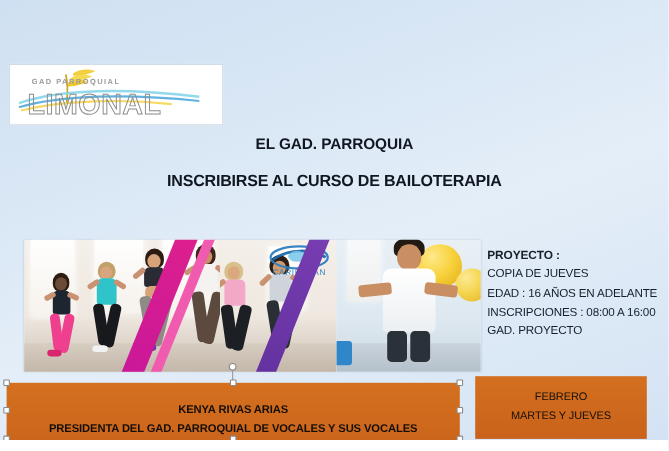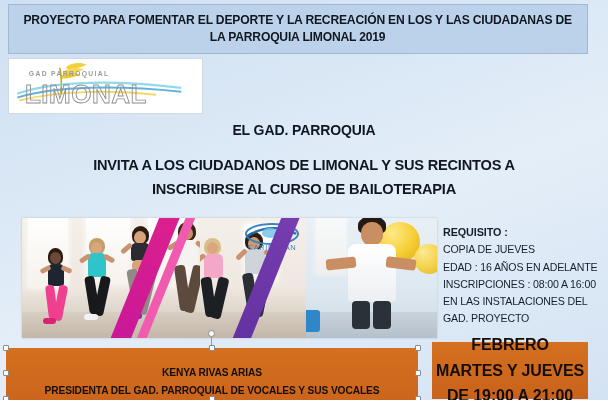--- a/index.html
+++ b/index.html
@@ -252,22 +252,22 @@
     width: 156px;
     height: 57px;
     background: linear-gradient(180deg,#d4701f 0%, #c9621b 100%);
     display: flex;
     flex-direction: column;
     align-items: center;
     justify-content: center;
     box-sizing: border-box;
   }
   #fecha-box .f-line {
-    font-weight: bold;
-    font-size: 16px;
+    font-weight: normal;
+    font-size: 10px;
     color: #140e08;
     letter-spacing: -0.1px;
     line-height: 1.62;
     white-space: nowrap;
   }
 
   
   .handle {
     position: absolute;
     width: 6px; height: 6px;
@@ -295,24 +295,20 @@
     left: 0; bottom: 0;
     width: 608px; height: 10px;
     background: #ffffff;
   }
 </style>
 </head>
 <body>
 
 <div id="slide">
 
-  <div id="title-box">
-    <div class="title-line">PROYECTO PARA FOMENTAR EL DEPORTE Y LA RECREACIÓN EN LOS Y LAS CIUDADANAS DE</div>
-    <div class="title-line">LA PARROQUIA LIMONAL 2019</div>
-  </div>
 
   <div id="logo-box">
     <svg id="logo-svg" viewBox="0 0 195 56" preserveAspectRatio="xMidYMid meet">
 
       <g>
         <path d="M57 8 C62 4, 72 3, 78 6 C71 9, 63 11, 57 10 Z" fill="#f2cf3c"></path>
         <path d="M54 13 C59 9, 69 8, 75 11 C68 14, 60 16, 54 15 Z" fill="#f5d94f"></path>
         <path d="M51 18 C56 14, 65 13, 71 16 C64 19, 57 21, 51 20 Z" fill="#efc92f"></path>
         <path d="M50 9 C52 16, 52 26, 51 36" stroke="#c9a61f" stroke-width="1.6" fill="none"></path>
       </g>
@@ -323,21 +319,20 @@
 
       <text x="18" y="18" font-family="Liberation Sans, sans-serif" font-size="7" letter-spacing="1.4" fill="#9a9a9a">GAD    PARROQUIAL</text>
 
       <text x="14" y="46" font-family="Liberation Sans, sans-serif" font-size="27" letter-spacing="0.5" fill="none" stroke="#8d8d8d" stroke-width="0.9">LIMONAL</text>
     </svg>
   </div>
 
 
   <div id="invite-block">
     <div class="invite-head">EL GAD. PARROQUIA</div>
-    <div class="invite-line">INVITA  A LOS CIUDADANOS DE LIMONAL Y SUS RECINTOS  A</div>
     <div class="invite-line">INSCRIBIRSE  AL CURSO DE BAILOTERAPIA</div>
   </div>
 
   <div id="photo-strip">
 
     <div class="panel" id="panel-a">
       <div class="room"></div>
       <div class="window" style="left:6px;  top:-4px; width:40px; height:74px;"></div>
       <div class="window" style="left:64px; top:-4px; width:44px; height:70px;"></div>
       <div class="window" style="left:126px;top:-4px; width:46px; height:72px;"></div>
@@ -441,25 +436,24 @@
         <div class="d-legs" style="left:16px; top:83px; width:18px; height:28px; background:#2b3138;"></div>
         <div class="d-legs" style="left:37px; top:83px; width:18px; height:28px; background:#2b3138;"></div>
       </div>
 
       <div style="position:absolute; left:-2px; bottom:6px; width:16px; height:22px; background:#2f86c9; border-radius:3px;"></div>
 
     </div>
   </div>
 
   <div id="requisito">
-    <div class="req-title">REQUISITO :</div>
+    <div class="req-title">PROYECTO :</div>
     <div class="req-line">COPIA DE JUEVES</div>
     <div class="req-line">EDAD : 16 AÑOS EN ADELANTE</div>
     <div class="req-line">INSCRIPCIONES : 08:00 A 16:00</div>
-    <div class="req-line">EN LAS INSTALACIONES DEL</div>
     <div class="req-line">GAD. PROYECTO</div>
   </div>
 
   <div id="presidenta-box">
     <div class="p-line">KENYA  RIVAS ARIAS</div>
     <div class="p-line">PRESIDENTA  DEL GAD. PARROQUIAL DE VOCALES Y SUS VOCALES</div>
   </div>
 
   <div id="rot-stem" style="left:211px; top:336px; height:11px;"></div>
   <div id="rot-handle" style="left:208px; top:330px;"></div>
@@ -468,18 +462,17 @@
   <div class="handle" style="left:415px; top:345px;"></div>
   <div class="handle" style="left:3px;   top:370px;"></div>
   <div class="handle" style="left:415px; top:370px;"></div>
   <div class="handle" style="left:3px;   top:396px;"></div>
   <div class="handle" style="left:209px; top:396px;"></div>
   <div class="handle" style="left:415px; top:396px;"></div>
 
   <div id="fecha-box">
     <div class="f-line">FEBRERO</div>
     <div class="f-line">MARTES Y JUEVES</div>
-    <div class="f-line">DE 19:00 A 21:00</div>
   </div>
 
   <div id="bottom-white"></div>
 
 </div>
 
 </body></html>

